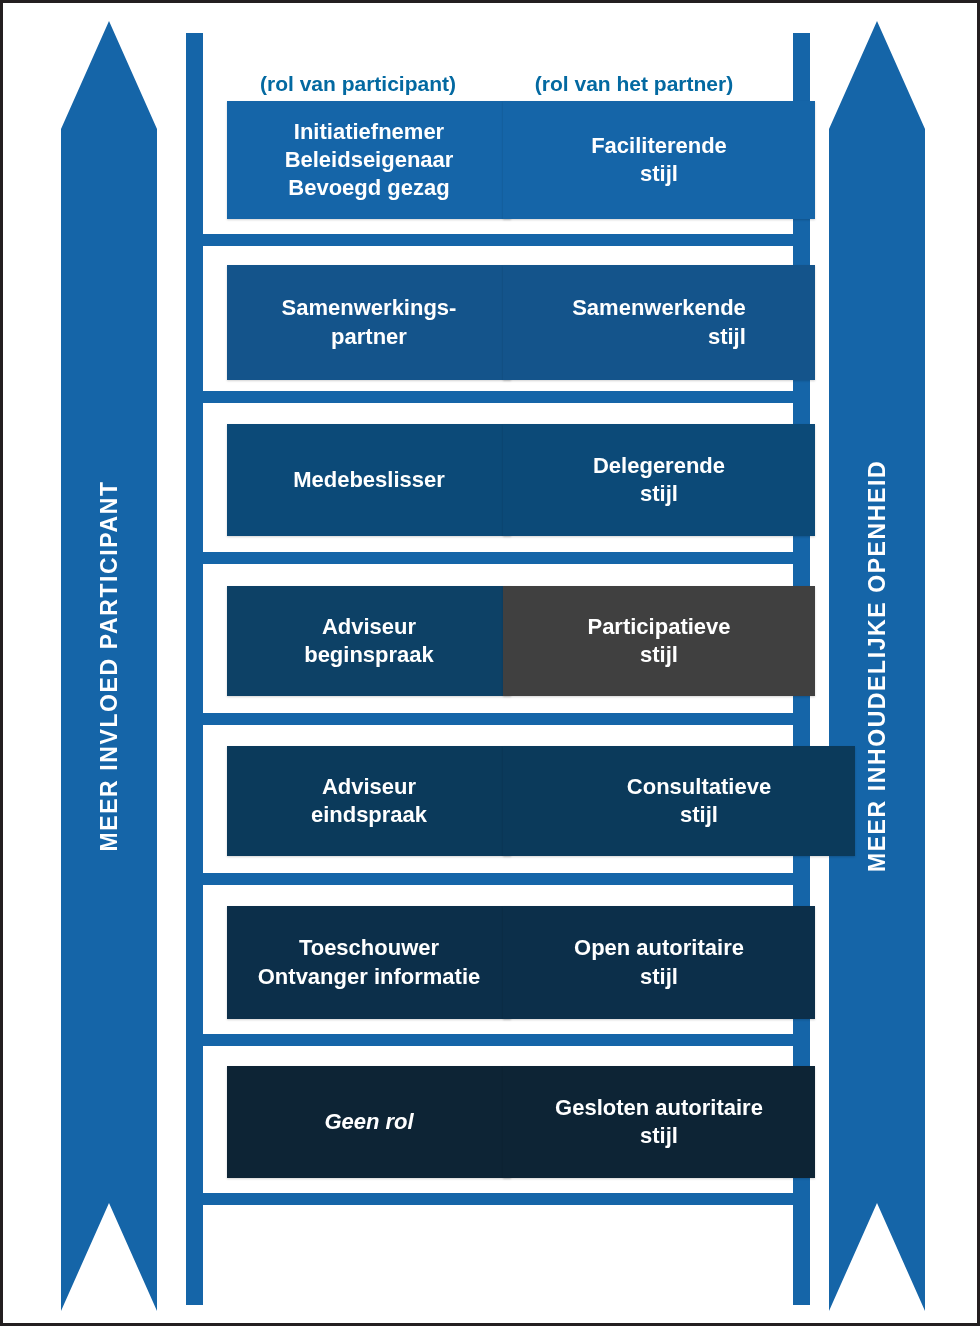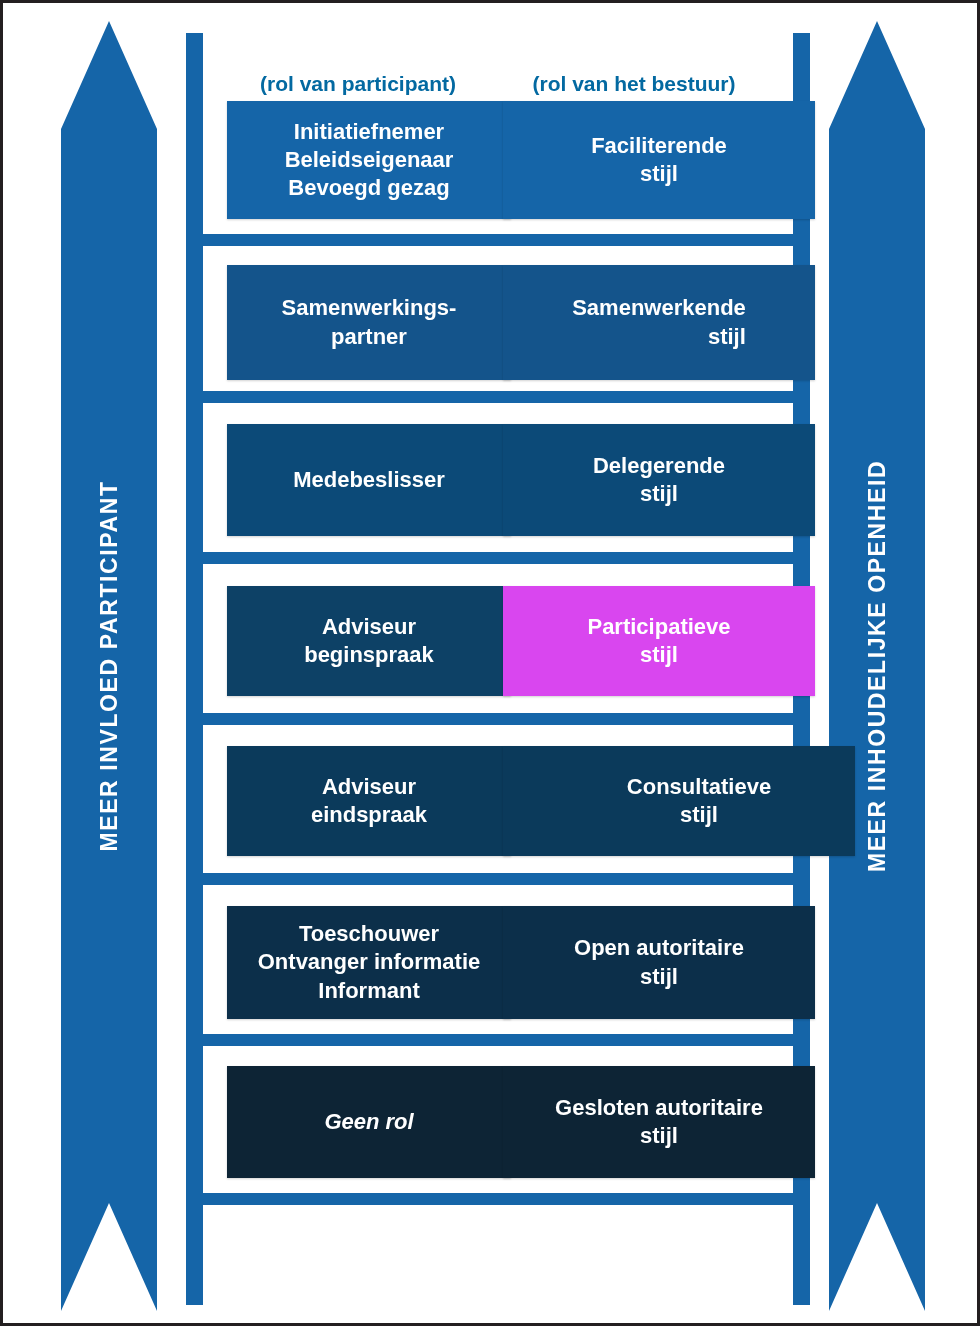--- a/index.html
+++ b/index.html
@@ -113,21 +113,21 @@
     <svg viewBox="0 0 96 1290" preserveAspectRatio="none" aria-hidden="true">
       <polygon points="48,0 96,108 96,1290 48,1182 0,1290 0,108" fill="#1565A8"></polygon>
     </svg>
     <div class="arrow-label arrow-label-right">MEER INHOUDELIJKE OPENHEID</div>
   </div>
 
   <div class="rail rail-left"></div>
   <div class="rail rail-right"></div>
 
   <div class="col-header col-header-1">(rol van participant)</div>
-  <div class="col-header col-header-2">(rol van het bestuur)</div>
+  <div class="col-header col-header-2">(rol van het partner)</div>
 
   <div id="rows-layer">
       <div class="rung" style="top: 231px;"></div>
       <div class="cell cell-left" style="top: 98px; height: 118px; background: rgb(21, 101, 168);">
         <div>
           <span>Initiatiefnemer</span>
           <span>Beleidseigenaar</span>
           <span>Bevoegd gezag</span>
         </div>
       </div>
@@ -162,21 +162,21 @@
           <span>stijl</span>
         </div>
       </div>
       <div class="rung" style="top: 710px;"></div>
       <div class="cell cell-left" style="top: 583px; height: 110px; background: rgb(13, 65, 102);">
         <div>
           <span>Adviseur</span>
           <span>beginspraak</span>
         </div>
       </div>
-      <div class="cell cell-right" style="top: 583px; height: 110px; background: #d946ef;">
+      <div class="cell cell-right" style="top: 583px; height: 110px; background: #404040;">
         <div>
           <span>Participatieve</span>
           <span>stijl</span>
         </div>
       </div>
       <div class="rung" style="top: 870px;"></div>
       <div class="cell cell-left" style="top: 743px; height: 110px; background: rgb(11, 58, 91);">
         <div>
           <span>Adviseur</span>
           <span>eindspraak</span>
@@ -186,21 +186,20 @@
         <div>
           <span>Consultatieve</span>
           <span>stijl</span>
         </div>
       </div>
       <div class="rung" style="top: 1031px;"></div>
       <div class="cell cell-left" style="top: 903px; height: 113px; background: rgb(12, 47, 74);">
         <div>
           <span>Toeschouwer</span>
           <span>Ontvanger informatie</span>
-          <span>Informant</span>
         </div>
       </div>
       <div class="cell cell-right" style="top: 903px; height: 113px; background: rgb(12, 47, 74);">
         <div>
           <span>Open autoritaire</span>
           <span>stijl</span>
         </div>
       </div>
       <div class="rung" style="top: 1190px;"></div>
       <div class="cell cell-left" style="top: 1063px; height: 112px; background: rgb(13, 36, 53); font-style: italic;">

